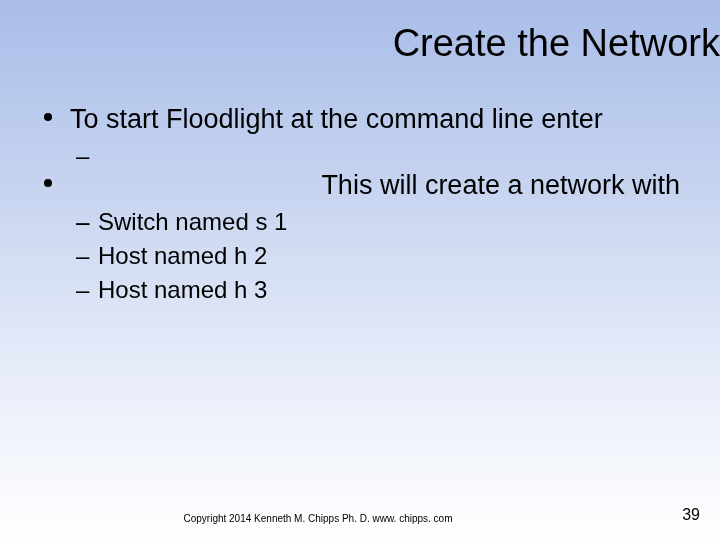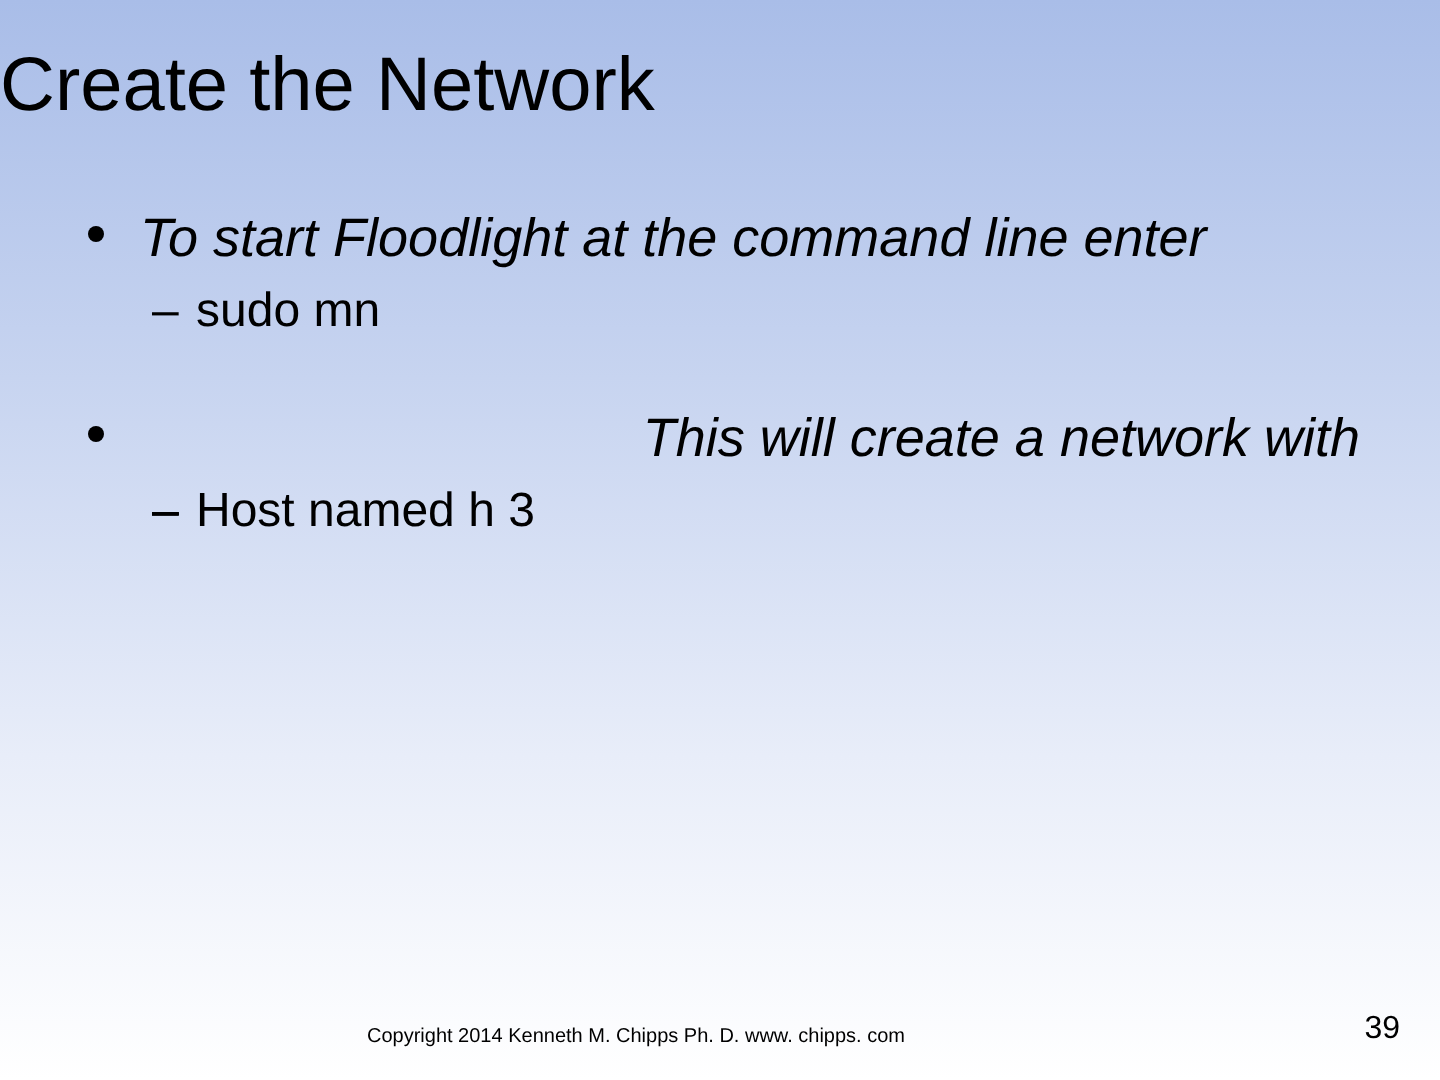--- a/index.html
+++ b/index.html
@@ -13,35 +13,34 @@
     width: 720px;
     height: 540px;
     background: linear-gradient(to bottom, #a9bde8 0%, #c7d4f0 35%, #e8edf9 70%, #ffffff 100%);
     position: relative;
     font-family: Arial, Helvetica, sans-serif;
     color: #000;
     box-sizing: border-box;
   }
   .title {
     font-size: 38px;
-    text-align: left;
+    text-align: right;
     padding-top: 22px;
     font-weight: normal;
     margin: 0;
   }
   .body {
     padding: 30px 40px 0 40px;
     font-size: 27px;
     line-height: 1.25;
   }
   .lvl1 {
     position: relative;
     padding-left: 30px;
     margin-top: 8px;
-    font-style: italic;
   }
   .lvl1 .bullet {
     position: absolute;
     left: 4px;
     top: 10px;
     width: 8px;
     height: 8px;
     background: #000;
     border-radius: 50%;
   }
@@ -82,36 +81,37 @@
 
   <div class="body">
 
     <div class="lvl1">
       <span class="bullet"></span>
       <span>To start Floodlight at the command line enter</span>
     </div>
 
     <div class="lvl2">
       <span class="dash">–</span>
-      <span>sudo mn</span>
     </div>
 
     <div class="lvl1" style="margin-top:32px;text-align:right;">
       <span class="bullet"></span>
       <span>This will create a network with</span>
     </div>
 
     <div class="lvl2">
       <span class="dash">–</span>
     </div>
     <div class="lvl2">
       <span class="dash">–</span>
+      <span>Switch named s 1</span>
     </div>
     <div class="lvl2">
       <span class="dash">–</span>
+      <span>Host named h 2</span>
     </div>
     <div class="lvl2">
       <span class="dash">–</span>
       <span>Host named h 3</span>
     </div>
 
   </div>
 
   <div class="footer">Copyright 2014 Kenneth M. Chipps Ph. D. www. chipps. com</div>
   <div class="pagenum">39</div>

